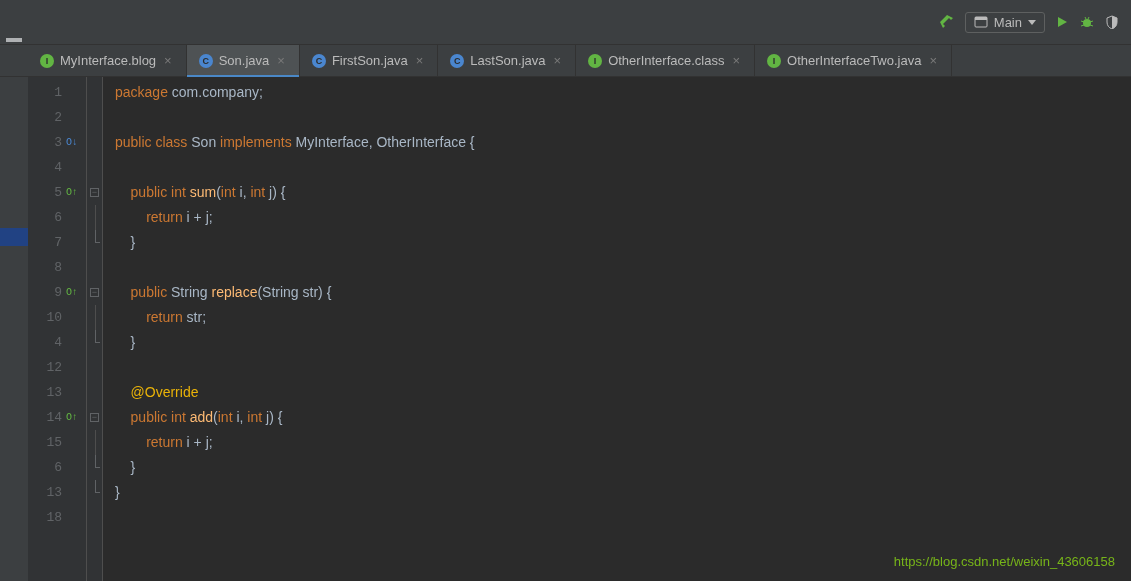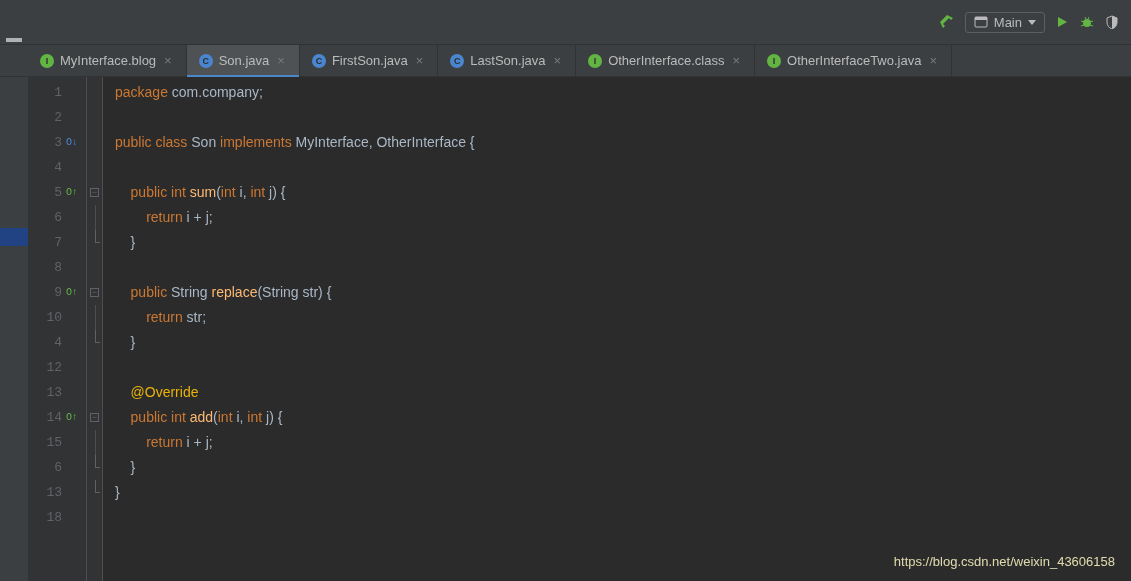--- a/index.html
+++ b/index.html
@@ -218,21 +218,21 @@
       font-size: 10px;
     }
     .implement-icon {
       color: #62b543;
       font-size: 10px;
     }
     .watermark {
       position: absolute;
       bottom: 12px;
       right: 16px;
-      color: #fef9c3;
+      color: #84cc16;
       font-size: 13px;
       opacity: 0.85;
     }
     .left-marker {
       position: absolute;
       left: 0;
       top: 228px;
       width: 28px;
       height: 18px;
       background: #214283;

